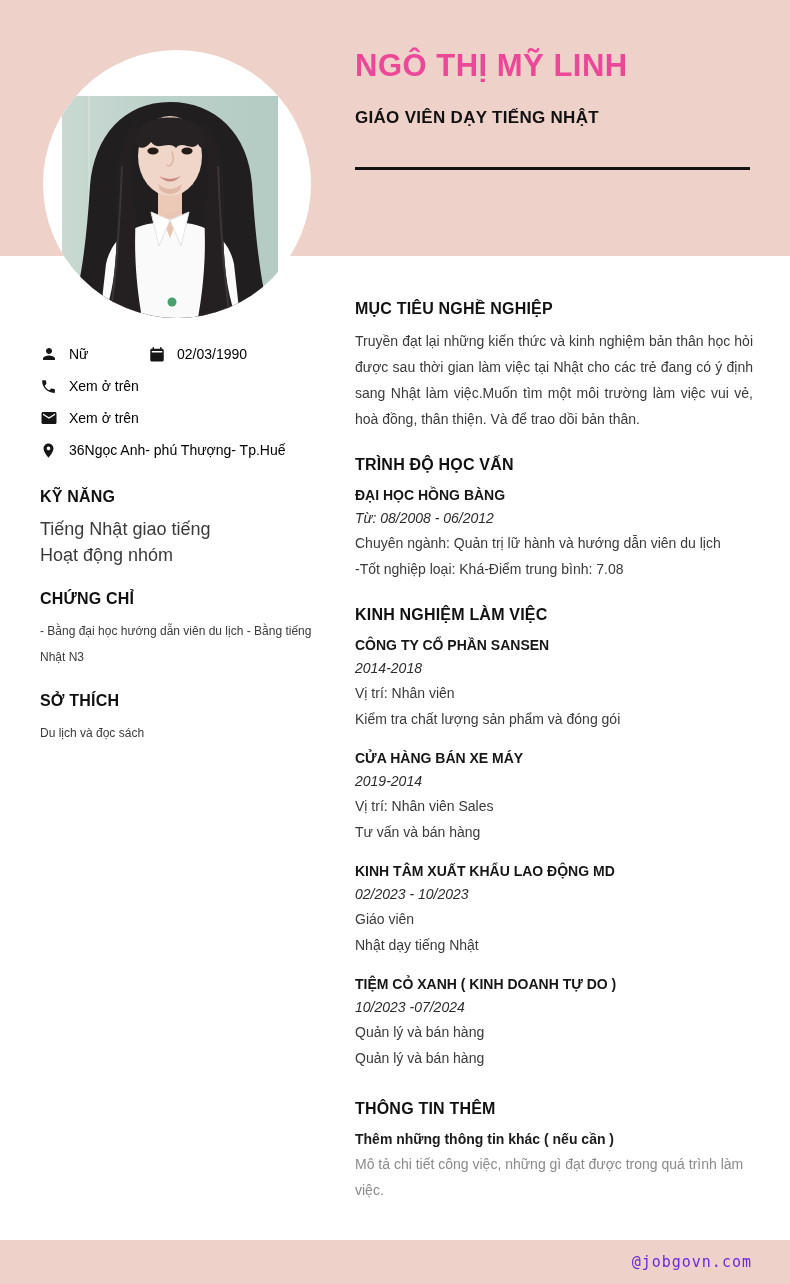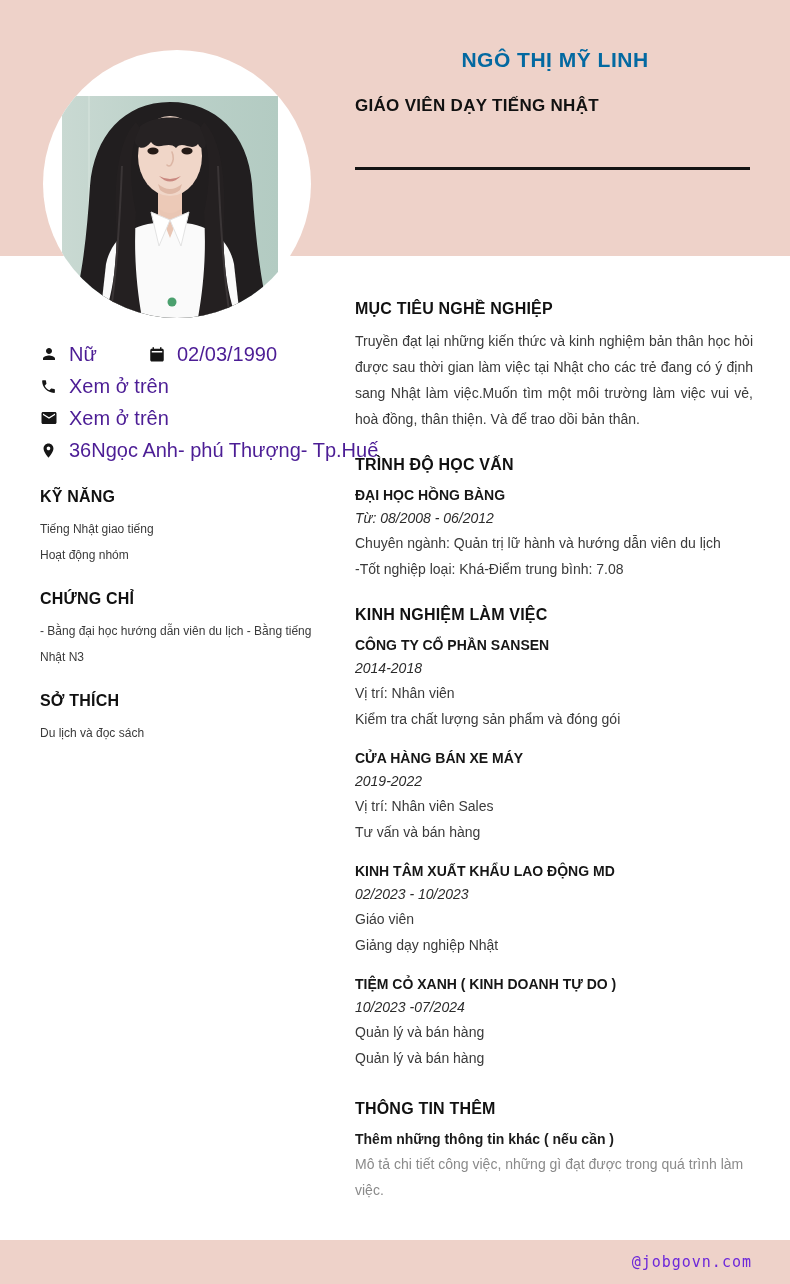--- a/index.html
+++ b/index.html
@@ -21,37 +21,37 @@
     position:absolute; right:38px; top:0; height:56px; line-height:44px;
     font-family:"DejaVu Sans Mono","Liberation Mono",monospace;
     font-size:15px; color:#6d28d9; letter-spacing:1px;
   }
   .photo-circle {
     position:absolute; left:43px; top:50px; width:268px; height:268px;
     border-radius:50%; background:#ffffff; overflow:hidden;
   }
   .photo-circle svg { position:absolute; left:19px; top:46px; }
   .head-text { position:absolute; left:355px; top:48px; width:400px; }
-  .name { font-size:21px; font-weight:bold; letter-spacing:0.5px; color:#0369a1;text-align:center; }
+  .name { font-size:31px; font-weight:bold; letter-spacing:0.5px; color:#ec4899; }
   .job-title { margin-top:24px; font-size:17px; font-weight:bold; letter-spacing:0.3px; color:#111; }
   .head-rule { position:absolute; left:355px; top:167px; width:395px; height:3px; background:#141414; }
 
   .left-col { position:absolute; left:40px; top:338px; width:296px; }
   .contact-row { display:flex; align-items:center; height:32px; }
   .contact-cell { display:flex; align-items:center; }
   .contact-cell.first { width:108px; }
   .c-icon { width:18px; height:18px; margin-right:11px; flex:0 0 18px; display:flex; align-items:center; }
   .c-icon svg { display:block; }
-  .contact-text { font-size:20px; color:#4c1d95; white-space:nowrap; }
+  .contact-text { font-size:14px; color:#000000; white-space:nowrap; }
 
   h2.sec {
     font-size:16px; font-weight:bold; color:#111; letter-spacing:0.2px;
   }
   .left-col h2.sec { margin-top:22px; margin-bottom:10px; }
-  .left-item { font-size:12px; line-height:26px; color:#3a3a3a; }
+  .left-item { font-size:18px; line-height:26px; color:#3a3a3a; }
   .left-par { font-size:12px; line-height:26px; color:#3a3a3a; }
 
   .right-col { position:absolute; left:355px; top:300px; width:398px; }
   .right-col h2.sec { margin-bottom:10px; }
   .objective-text { font-size:14px; line-height:26px; color:#3a3a3a; text-align:justify; }
   .gap { height:24px; }
   .org { font-size:14px; font-weight:bold; color:#161616; line-height:23px; white-space:nowrap; }
   .period { font-size:14px; font-style:italic; color:#2b2b2b; line-height:23px; white-space:nowrap; }
   .rline { font-size:14px; line-height:26px; color:#3a3a3a; white-space:nowrap; }
   .job { margin-bottom:15px; }
@@ -197,30 +197,30 @@
 
     <div class="job">
       <div class="org">CÔNG TY CỔ PHẦN SANSEN</div>
       <div class="period">2014-2018</div>
       <div class="rline">Vị trí: Nhân viên</div>
       <div class="rline">Kiểm tra chất lượng sản phẩm và đóng gói</div>
     </div>
 
     <div class="job">
       <div class="org">CỬA HÀNG BÁN XE MÁY</div>
-      <div class="period">2019-2022</div>
+      <div class="period">2019-2014</div>
       <div class="rline">Vị trí: Nhân viên Sales</div>
       <div class="rline">Tư vấn và bán hàng</div>
     </div>
 
     <div class="job">
       <div class="org">KINH TÂM XUẤT KHẨU LAO ĐỘNG MD</div>
       <div class="period">02/2023 - 10/2023</div>
       <div class="rline">Giáo viên</div>
-      <div class="rline">Giảng dạy nghiệp Nhật</div>
+      <div class="rline">Nhật dạy tiếng Nhật</div>
     </div>
 
     <div class="job">
       <div class="org">TIỆM CỎ XANH ( KINH DOANH TỰ DO )</div>
       <div class="period">10/2023 -07/2024</div>
       <div class="rline">Quản lý và bán hàng</div>
       <div class="rline">Quản lý và bán hàng</div>
     </div>
 
     <div class="gap" style="height:14px;"></div>

